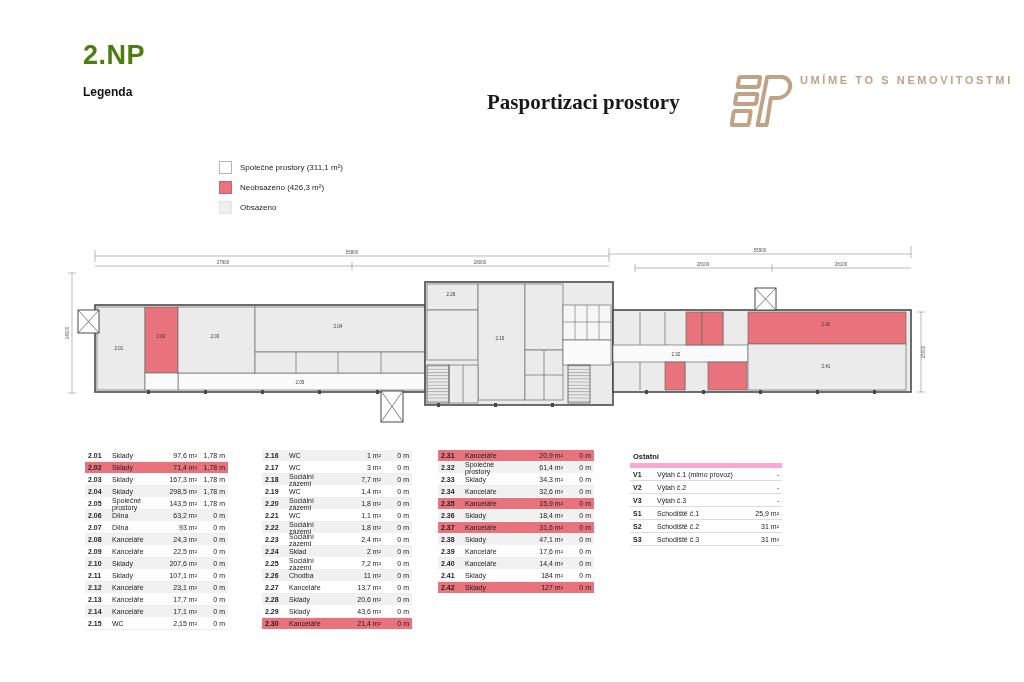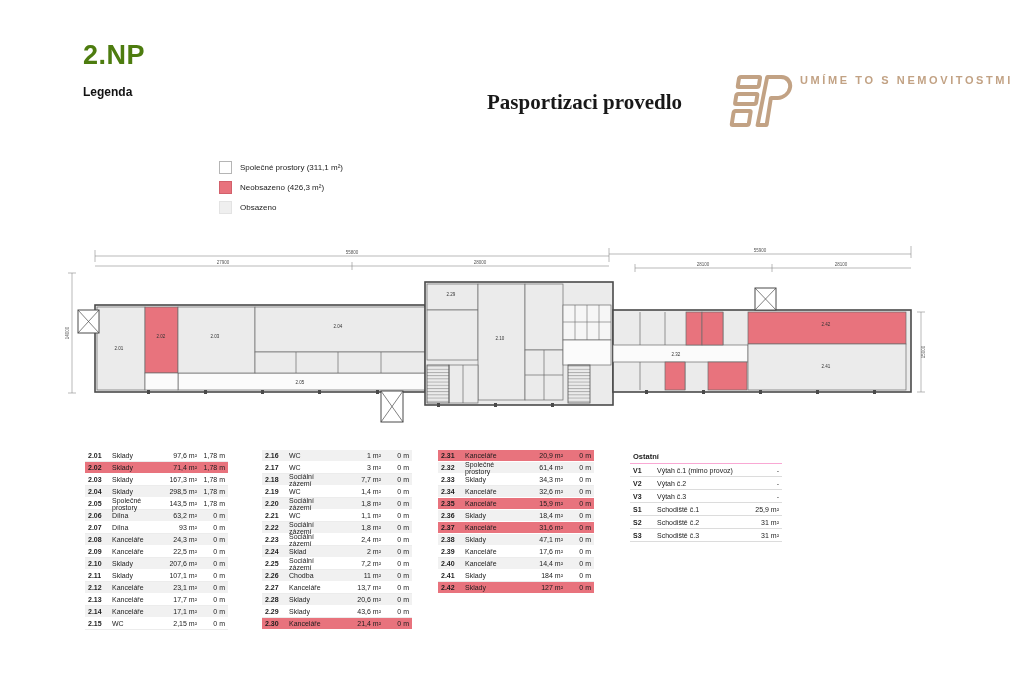--- a/index.html
+++ b/index.html
@@ -38,28 +38,28 @@
   .c-code{width:24px;font-weight:bold;}
   .c-name{flex:1;}
   .c-area{width:46px;text-align:right;}
   .c-height{width:28px;text-align:right;}
   .t1{left:85px;top:450px;width:143px;}
   .t2{left:262px;top:450px;width:150px;}
   .t3{left:438px;top:450px;width:156px;}
   .t4{left:630px;top:450px;width:152px;}
   .t4 .trow{height:12px;border-bottom:1px solid #dcdcdc;}
   .c-value{width:46px;text-align:right;}
-  .other-title{font-size:7.5px;font-weight:bold;height:13px;display:flex;align-items:center;padding:0 3px;border-bottom:1px solid #f9a8d4;}
+  .other-title{font-size:7.5px;font-weight:bold;height:13px;display:flex;align-items:center;padding:0 3px;border-bottom:5px solid #f9a8d4;}
 </style>
 </head>
 <body>
 
 <div class="abs page-title">2.NP</div>
 <div class="abs legend-title">Legenda</div>
-<div class="abs provided-by">Pasportizaci provedlo</div>
+<div class="abs provided-by">Pasportizaci prostory</div>
 
 <div class="abs logo-mark">
   <svg width="68" height="62" viewBox="0 0 68 62">
     <g transform="skewX(-9) translate(12,0)" stroke="#c2a284" stroke-width="4" fill="none" stroke-linejoin="round">
       <rect x="2" y="5" width="21" height="10" rx="1.5"></rect>
       <rect x="2" y="22" width="21" height="10" rx="1.5"></rect>
       <rect x="2" y="39" width="17" height="14" rx="1.5"></rect>
       <path d="M30,5 h14 a10.5,10.5 0 0 1 0,21 h-7 v27 h-9 z"></path>
     </g>
   </svg>

